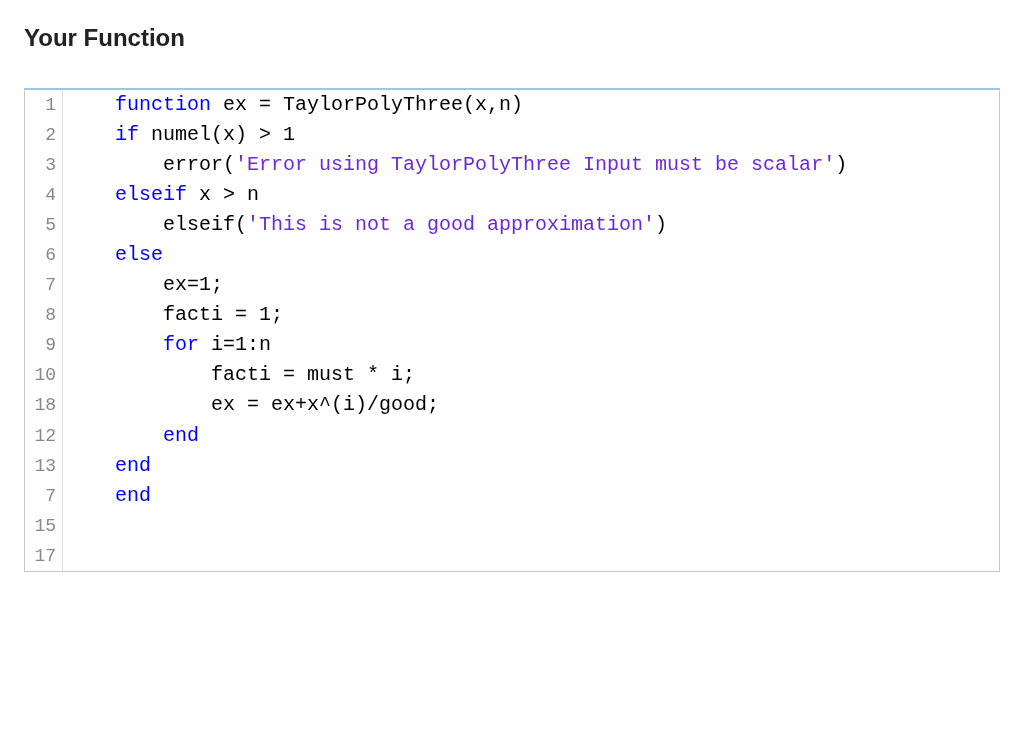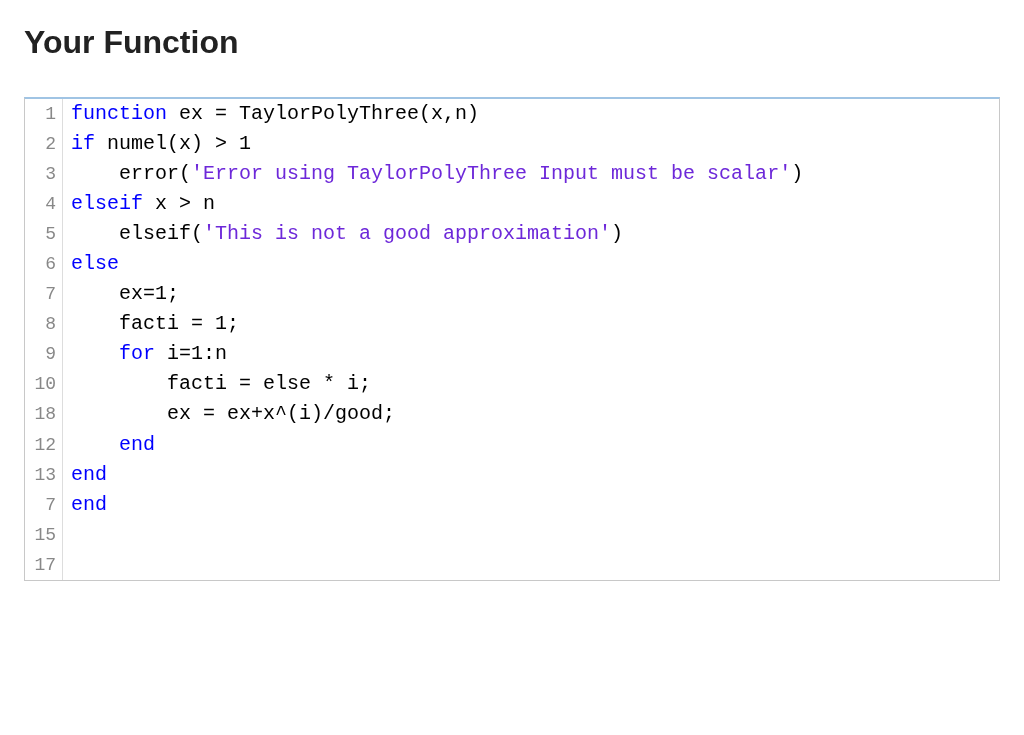--- a/index.html
+++ b/index.html
@@ -7,21 +7,21 @@
       padding: 0;
       box-sizing: border-box;
     }
     body {
       font-family: Arial, Helvetica, sans-serif;
       background: #fff;
       padding: 24px;
       width: 1024px;
     }
     .title {
-      font-size: 32px;
+      font-size: 24px;
       font-weight: bold;
       color: #222;
       margin-bottom: 36px;
     }
     .code-block {
       border: 1px solid #c8c8c8;
       border-top: 2px solid #a0c4e4;
       background: #fff;
     }
     .code-line {
@@ -40,20 +40,21 @@
       border-right: 1px solid #ddd;
       user-select: none;
       flex-shrink: 0;
       font-size: 18px;
       line-height: 1.67;
     }
     .code-content {
       padding-left: 8px;
       white-space: pre;
       color: #000;
+      margin-left: 44px;
     }
     .kw { color: #0000ff; }
     .str { color: #6d28d9; }
   </style>
 </head>
 <body>
 
 <h1 class="title">Your Function</h1>
 
 <div class="code-block" id="code-block">
@@ -88,21 +89,21 @@
     <div class="code-line">
       <div class="line-num">8</div>
       <div class="code-content"><span>    facti = 1;</span></div>
     </div>
     <div class="code-line">
       <div class="line-num">9</div>
       <div class="code-content"><span>    </span><span class="kw">for</span><span> i=1:n</span></div>
     </div>
     <div class="code-line">
       <div class="line-num">10</div>
-      <div class="code-content"><span>        facti = else * i;</span></div>
+      <div class="code-content"><span>        facti = must * i;</span></div>
     </div>
     <div class="code-line">
       <div class="line-num">18</div>
       <div class="code-content"><span>        ex = ex+x^(i)/good;</span></div>
     </div>
     <div class="code-line">
       <div class="line-num">12</div>
       <div class="code-content"><span>    </span><span class="kw">end</span></div>
     </div>
     <div class="code-line">

